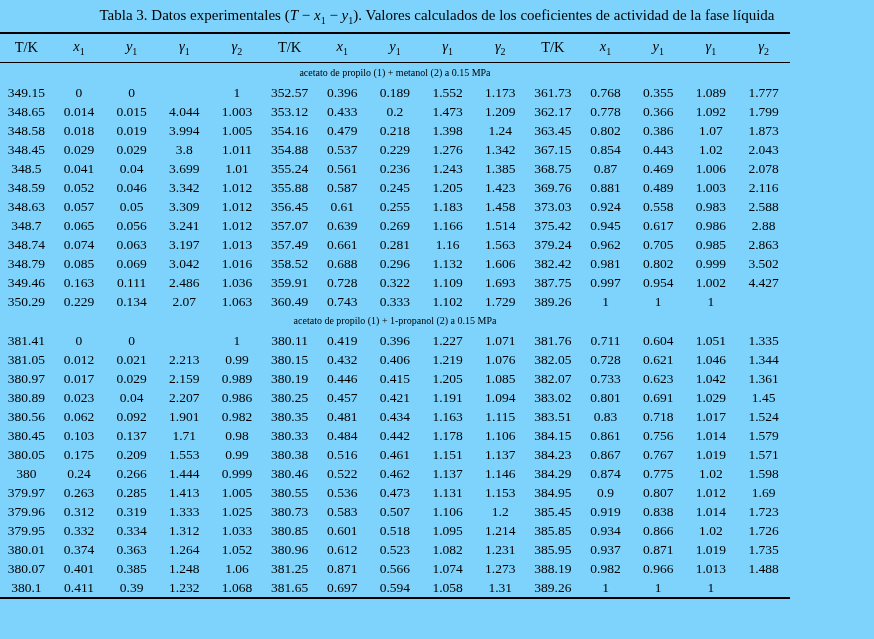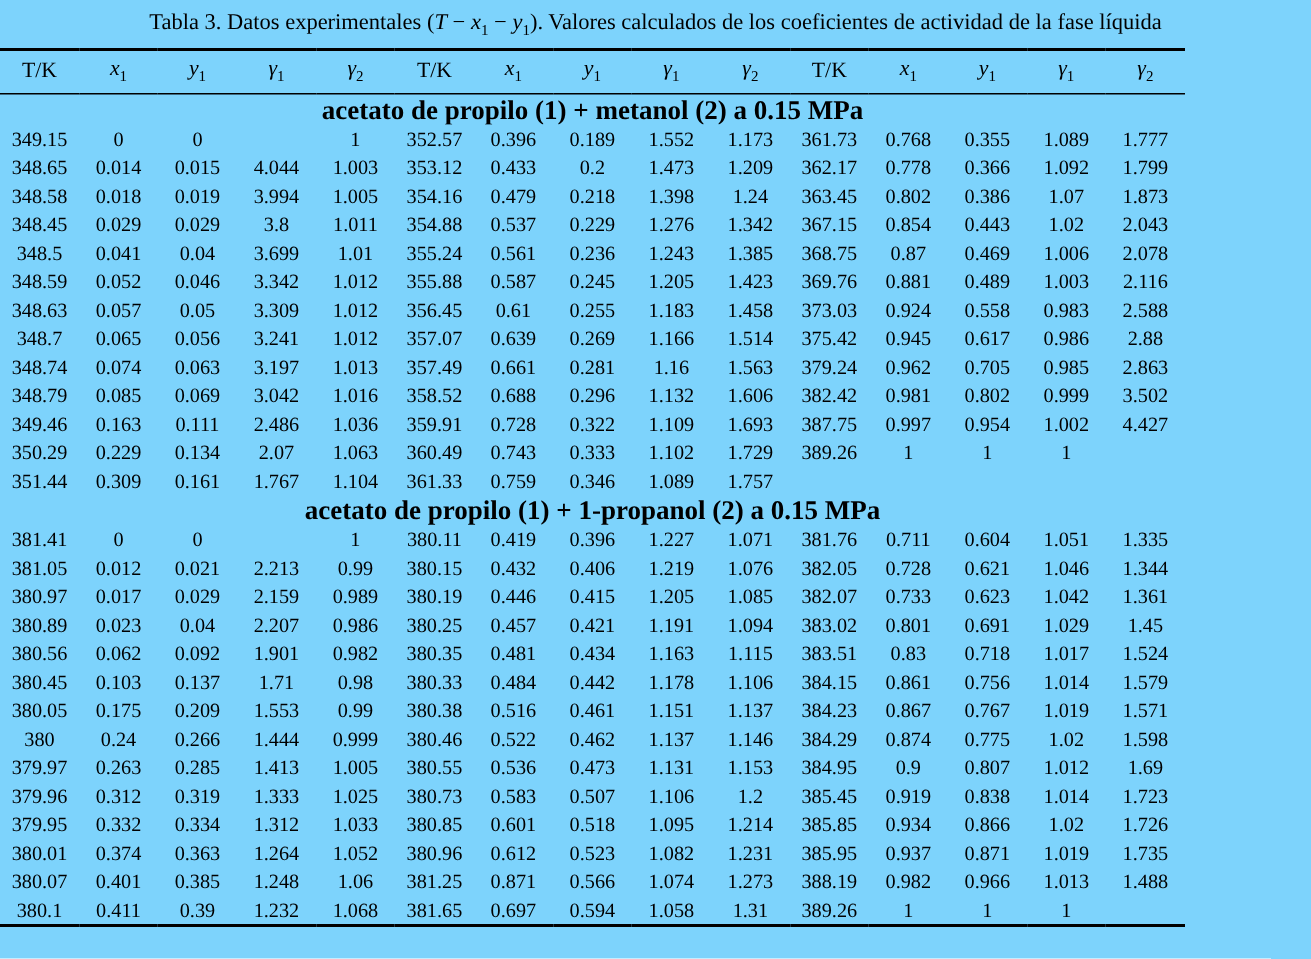--- a/index.html
+++ b/index.html
@@ -37,22 +37,22 @@
   td {
     text-align:center;
     font-size:13.5px;
     height:19px;
     line-height:19px;
     padding:0;
     white-space:nowrap;
     overflow:hidden;
   }
   td.section-header {
-    font-weight:bold;
-    font-size:18px;
+    font-weight:normal;
+    font-size:10px;
     height:20px;
     line-height:20px;
   }
 </style>
 </head>
 <body>
 
 <div class="page">
   <div class="title"><span>Tabla 3. Datos experimentales (</span><i>T</i><span> − </span><i>x</i><sub>1</sub><span> − </span><i>y</i><sub>1</sub><span>). Valores calculados de los coeficientes de actividad de la fase líquida</span></div>
   <table class="data-table">
@@ -294,37 +294,20 @@
           <td>0.333</td>
           <td>1.102</td>
           <td>1.729</td>
           <td>389.26</td>
           <td>1</td>
           <td>1</td>
           <td>1</td>
           <td></td>
         </tr>
         <tr>
-          <td>351.44</td>
-          <td>0.309</td>
-          <td>0.161</td>
-          <td>1.767</td>
-          <td>1.104</td>
-          <td>361.33</td>
-          <td>0.759</td>
-          <td>0.346</td>
-          <td>1.089</td>
-          <td>1.757</td>
-          <td></td>
-          <td></td>
-          <td></td>
-          <td></td>
-          <td></td>
-        </tr>
-        <tr>
           <td colspan="15" class="section-header">acetato de propilo (1) + 1-propanol (2) a 0.15 MPa</td>
         </tr>
         <tr>
           <td>381.41</td>
           <td>0</td>
           <td>0</td>
           <td></td>
           <td>1</td>
           <td>380.11</td>
           <td>0.419</td>

